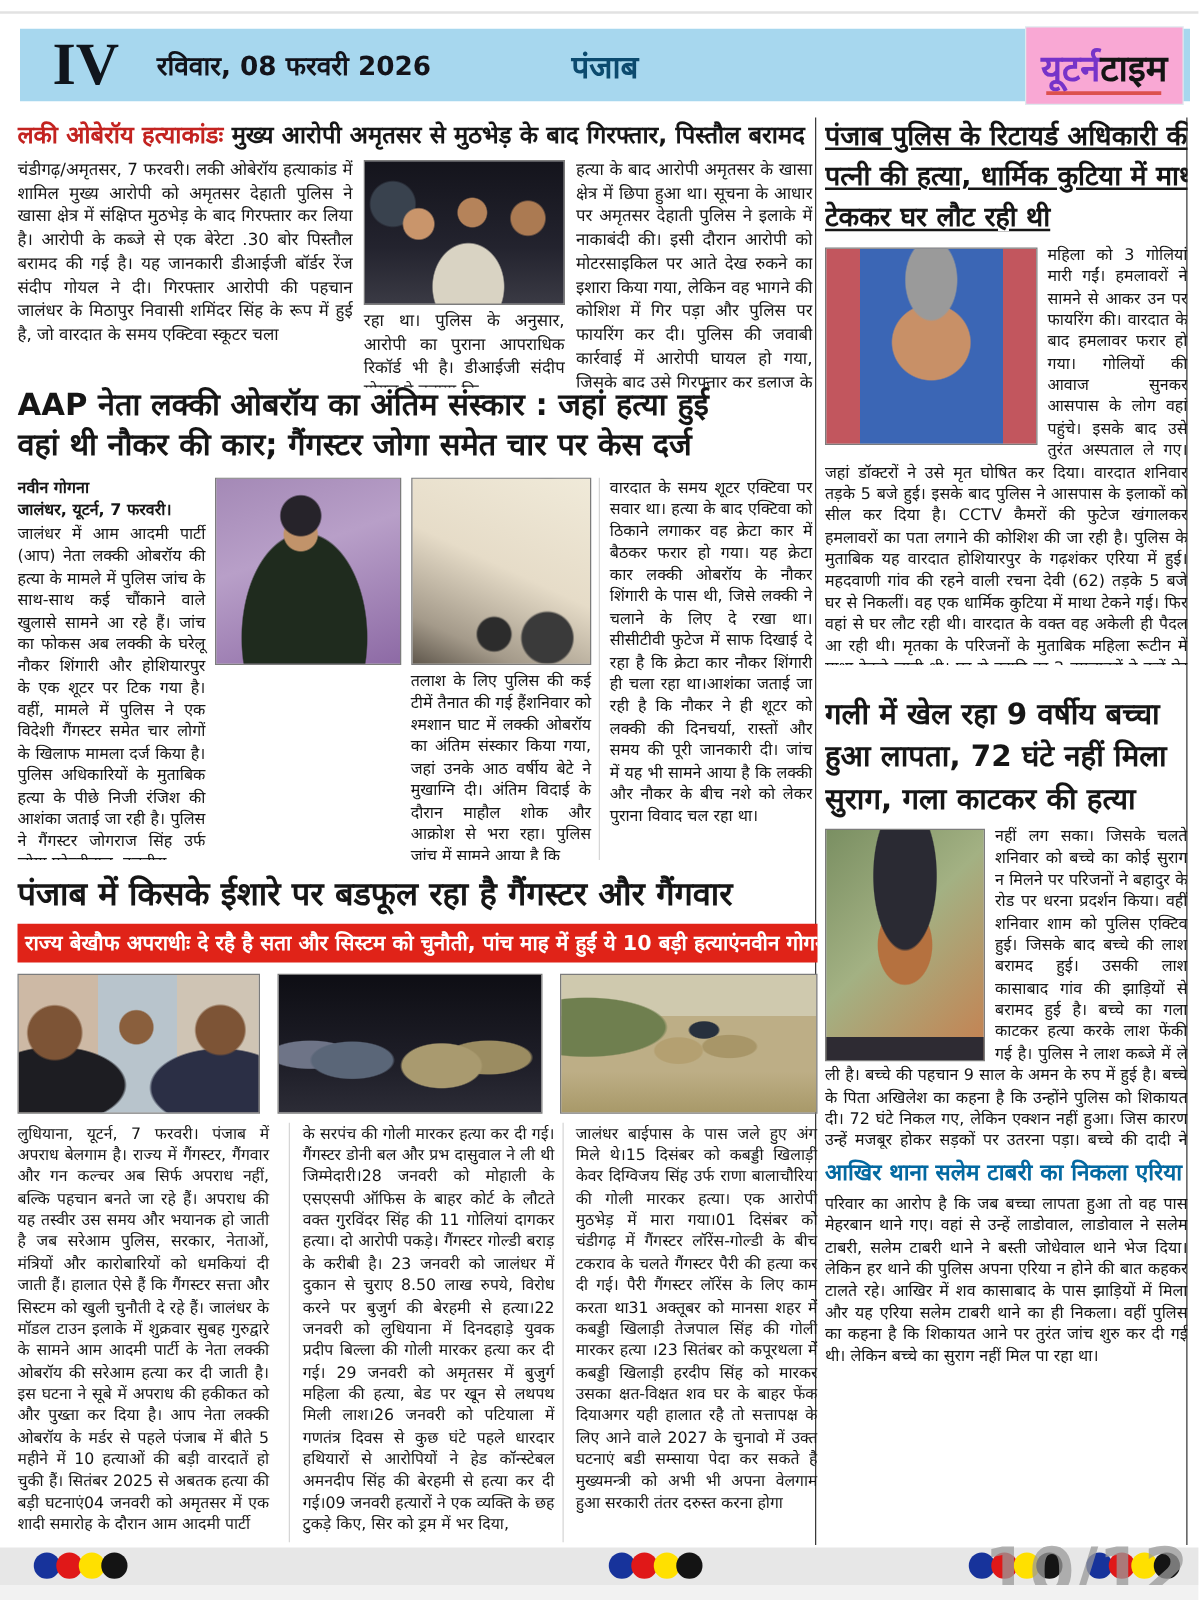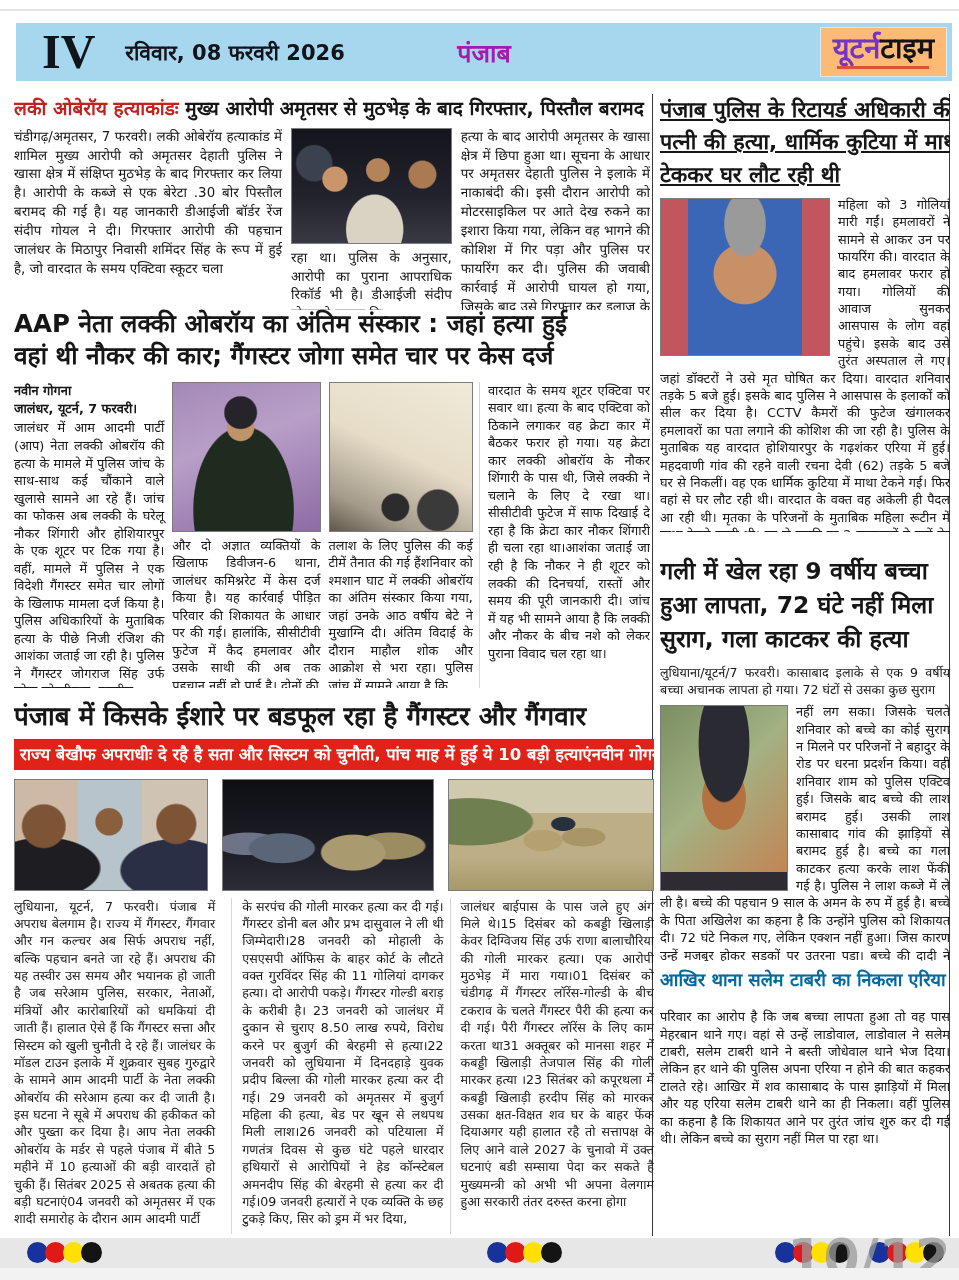--- a/index.html
+++ b/index.html
@@ -7,22 +7,22 @@
         font-family:"DejaVu Sans",sans-serif;color:#161616;}
   .topline{position:absolute;left:0;top:9px;width:959px;height:2px;background:#e2e2e2;}
 
   
   .header{position:absolute;left:16px;top:23px;width:936px;height:58px;background:#a7d7ee;
           display:flex;align-items:center;}
   .roman{font-family:"Liberation Serif","DejaVu Serif",serif;font-weight:bold;font-size:48px;
          color:#10151c;padding:0 30px 0 26px;line-height:1;}
   .hdate{font-size:21px;font-weight:bold;color:#13131a;white-space:nowrap;}
   .hsection{position:absolute;left:0;width:100%;text-align:center;font-size:25px;font-weight:bold;
-            color:#a21caf;pointer-events:none;}
-  .logobox{margin-left:auto;margin-right:6px;background:#fdba74;padding:6px 12px 7px 12px;
+            color:#0c4a6e;pointer-events:none;}
+  .logobox{margin-left:auto;margin-right:6px;background:#f9a8d4;padding:19px 12px 7px 12px;
            text-align:center;box-shadow:0 0 0 1px #dfe9ee;}
   .logobox .l1{font-size:29px;font-weight:bold;line-height:1;}
   .brand-first{color:#7633c9;}
   .brand-second{color:#141414;}
   .logo-tagline{margin:3px auto 0;width:92px;height:3px;background:#d43a2a;opacity:.8;}
 
   
   .vsep{position:absolute;top:94px;width:1px;height:1142px;background:#3a3a3a;}
   .vsep.main{left:652px;}
   .vsep.edge{left:949px;}
@@ -121,21 +121,21 @@
   .r2{margin-top:22px;}
   .r2 .hl{font-size:23.5px;line-height:1.45;}
   .r2 .rbody{height:258px;}
   .r2-photo{float:left;width:128px;height:186px;margin:2px 8px 3px 0;
     background:
       radial-gradient(ellipse at 50% 20%, #2a2a33 0 28%, rgba(0,0,0,0) 29%),
       radial-gradient(ellipse at 50% 50%, #b5713f 0 24%, rgba(0,0,0,0) 25%),
       linear-gradient(0deg,#2e2b33 0 10%, rgba(0,0,0,0) 10%),
       linear-gradient(135deg,#7a8f62 0%, #a3b183 45%, #c77f4f 100%);}
   .red-subhead{color:#0369a1;font-weight:bold;font-size:18px;margin-top:6px;white-space:nowrap;overflow:hidden;}
-  .r2 .subtext{margin-top:17px;font-size:12.8px;line-height:1.36;height:150px;overflow:hidden;}
+  .r2 .subtext{margin-top:6px;font-size:12.8px;line-height:1.36;height:150px;overflow:hidden;}
 
   
   .footer{position:absolute;left:0;top:1238px;width:959px;height:30px;background:#e7e7e7;}
   .bottomstrip{position:absolute;left:0;top:1268px;width:959px;height:12px;background:#f2f2f2;}
   .dots{position:absolute;top:4px;display:flex;}
   .dots span{width:21px;height:21px;border-radius:50%;margin-left:-3px;display:inline-block;}
   .d-blue{background:#17339b;}.d-red{background:#e01818;}.d-yellow{background:#ffe000;}.d-black{background:#141414;} 
   .pageno{position:absolute;right:8px;top:-6px;font-size:52px;color:#9a9a9a;font-weight:bold;opacity:.75;line-height:1;}
 </style>
 </head>
@@ -181,21 +181,20 @@
     <div class="body">
       <div class="col c1">
         <div class="byline">
           <div>नवीन गोगना</div>
           <div>जालंधर, यूटर्न, 7 फरवरी।</div>
         </div>
         <div class="jt">जालंधर में आम आदमी पार्टी (आप) नेता लक्की ओबरॉय की हत्या के मामले में पुलिस जांच के साथ-साथ कई चौंकाने वाले खुलासे सामने आ रहे हैं। जांच का फोकस अब लक्की के घरेलू नौकर शिंगारी और होशियारपुर के एक शूटर पर टिक गया है। वहीं, मामले में पुलिस ने एक विदेशी गैंगस्टर समेत चार लोगों के खिलाफ मामला दर्ज किया है। पुलिस अधिकारियों के मुताबिक हत्या के पीछे निजी रंजिश की आशंका जताई जा रही है। पुलिस ने गैंगस्टर जोगराज सिंह उर्फ जोगा फोल्डीवाल, दलबीरा</div>
       </div>
       <div class="col c2">
         <div class="a2-photoA ph"></div>
-        <div class="jt">और दो अज्ञात व्यक्तियों के खिलाफ डिवीजन-6 थाना, जालंधर कमिश्नरेट में केस दर्ज किया है। यह कार्रवाई पीड़ित परिवार की शिकायत के आधार पर की गई। हालांकि, सीसीटीवी फुटेज में कैद हमलावर और उसके साथी की अब तक पहचान नहीं हो पाई है। दोनों की</div>
       </div>
       <div class="col c3">
         <div class="a2-photoB ph"></div>
         <div class="jt">तलाश के लिए पुलिस की कई टीमें तैनात की गई हैंशनिवार को श्मशान घाट में लक्की ओबरॉय का अंतिम संस्कार किया गया, जहां उनके आठ वर्षीय बेटे ने मुखाग्नि दी। अंतिम विदाई के दौरान माहौल शोक और आक्रोश से भरा रहा। पुलिस जांच में सामने आया है कि</div>
       </div>
       <div class="col c4 jt">वारदात के समय शूटर एक्टिवा पर सवार था। हत्या के बाद एक्टिवा को ठिकाने लगाकर वह क्रेटा कार में बैठकर फरार हो गया। यह क्रेटा कार लक्की ओबरॉय के नौकर शिंगारी के पास थी, जिसे लक्की ने चलाने के लिए दे रखा था। सीसीटीवी फुटेज में साफ दिखाई दे रहा है कि क्रेटा कार नौकर शिंगारी ही चला रहा था।आशंका जताई जा रही है कि नौकर ने ही शूटर को लक्की की दिनचर्या, रास्तों और समय की पूरी जानकारी दी। जांच में यह भी सामने आया है कि लक्की और नौकर के बीच नशे को लेकर पुराना विवाद चल रहा था।</div>
     </div>
   </div>
 
   <div class="a3">
@@ -225,21 +224,20 @@
         <span>महिला को 3 गोलियां मारी गईं। हमलावरों ने सामने से आकर उन पर फायरिंग की। वारदात के बाद हमलावर फरार हो गया। गोलियों की आवाज सुनकर आसपास के लोग वहां पहुंचे। इसके बाद उसे तुरंत अस्पताल ले गए। जहां डॉक्टरों ने उसे मृत घोषित कर दिया। वारदात शनिवार तड़के 5 बजे हुई। इसके बाद पुलिस ने आसपास के इलाकों को सील कर दिया है। CCTV कैमरों की फुटेज खंगालकर हमलावरों का पता लगाने की कोशिश की जा रही है। पुलिस के मुताबिक यह वारदात होशियारपुर के गढ़शंकर एरिया में हुई। महदवाणी गांव की रहने वाली रचना देवी (62) तड़के 5 बजे घर से निकलीं। वह एक धार्मिक कुटिया में माथा टेकने गई। फिर वहां से घर लौट रही थी। वारदात के वक्त वह अकेली ही पैदल आ रही थी। मृतका के परिजनों के मुताबिक महिला रूटीन में माथा टेकने जाती थी। घर से काफी दूर 2 हमलावरों ने उन्हें घेर लिया। उन पर सामने से 3 गोलियां चलाई गईं। सभी उनके शरीर पर लगीं, जिससे वहीं पर उनकी मौत हो गई। फायरिंग की आवाज सुनकर लोग वहां दौड़कर पहुंचे तो इसका पता चला।</span>
       </div>
     </div>
 
     <div class="r2">
       <div class="hl">
         <div>गली में खेल रहा 9 वर्षीय बच्चा</div>
         <div>हुआ लापता, 72 घंटे नहीं मिला</div>
         <div>सुराग, गला काटकर की हत्या</div>
       </div>
-      <div class="rlead jt">लुधियाना/यूटर्न/7 फरवरी। कासाबाद इलाके से एक 9 वर्षीय बच्चा अचानक लापता हो गया। 72 घंटों से उसका कुछ सुराग</div>
       <div class="rbody jt">
         <div class="r2-photo ph"></div>
         <span>नहीं लग सका। जिसके चलते शनिवार को बच्चे का कोई सुराग न मिलने पर परिजनों ने बहादुर के रोड पर धरना प्रदर्शन किया। वहीं शनिवार शाम को पुलिस एक्टिव हुई। जिसके बाद बच्चे की लाश बरामद हुई। उसकी लाश कासाबाद गांव की झाड़ियों से बरामद हुई है। बच्चे का गला काटकर हत्या करके लाश फेंकी गई है। पुलिस ने लाश कब्जे में ले ली है। बच्चे की पहचान 9 साल के अमन के रुप में हुई है। बच्चे के पिता अखिलेश का कहना है कि उन्होंने पुलिस को शिकायत दी। 72 घंटे निकल गए, लेकिन एक्शन नहीं हुआ। जिस कारण उन्हें मजबूर होकर सड़कों पर उतरना पड़ा। बच्चे की दादी ने कहा कि उसकी दो पोतियां और एक पोता था। किसी ने उसे मार दिया। थाने के चक्कर लगा रहे थे। अब पोता मार दिया।</span>
       </div>
       <div class="red-subhead">आखिर थाना सलेम टाबरी का निकला एरिया</div>
       <div class="subtext jt">परिवार का आरोप है कि जब बच्चा लापता हुआ तो वह पास मेहरबान थाने गए। वहां से उन्हें लाडोवाल, लाडोवाल ने सलेम टाबरी, सलेम टाबरी थाने ने बस्ती जोधेवाल थाने भेज दिया। लेकिन हर थाने की पुलिस अपना एरिया न होने की बात कहकर टालते रहे। आखिर में शव कासाबाद के पास झाड़ियों में मिला और यह एरिया सलेम टाबरी थाने का ही निकला। वहीं पुलिस का कहना है कि शिकायत आने पर तुरंत जांच शुरु कर दी गई थी। लेकिन बच्चे का सुराग नहीं मिल पा रहा था।</div>
     </div>
   </div>
 
   <div class="footer">

